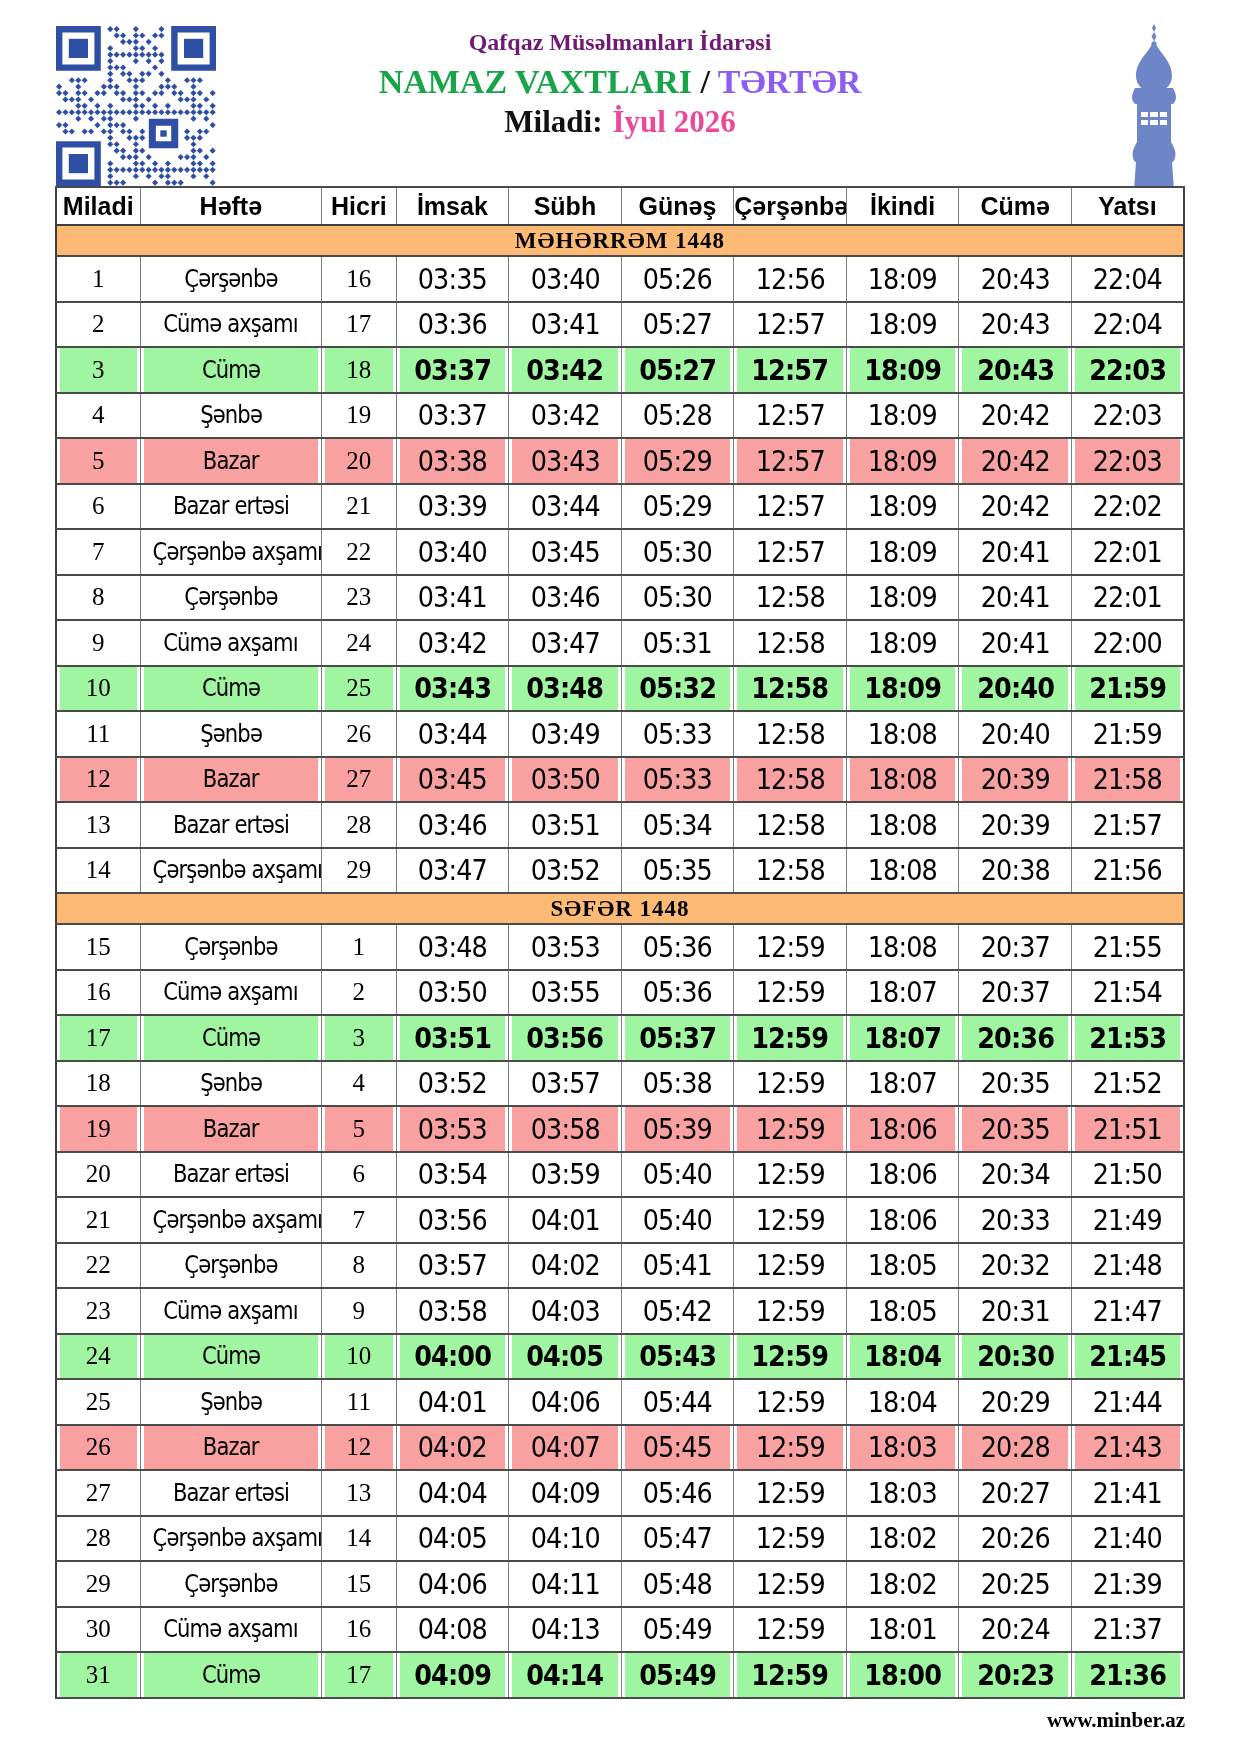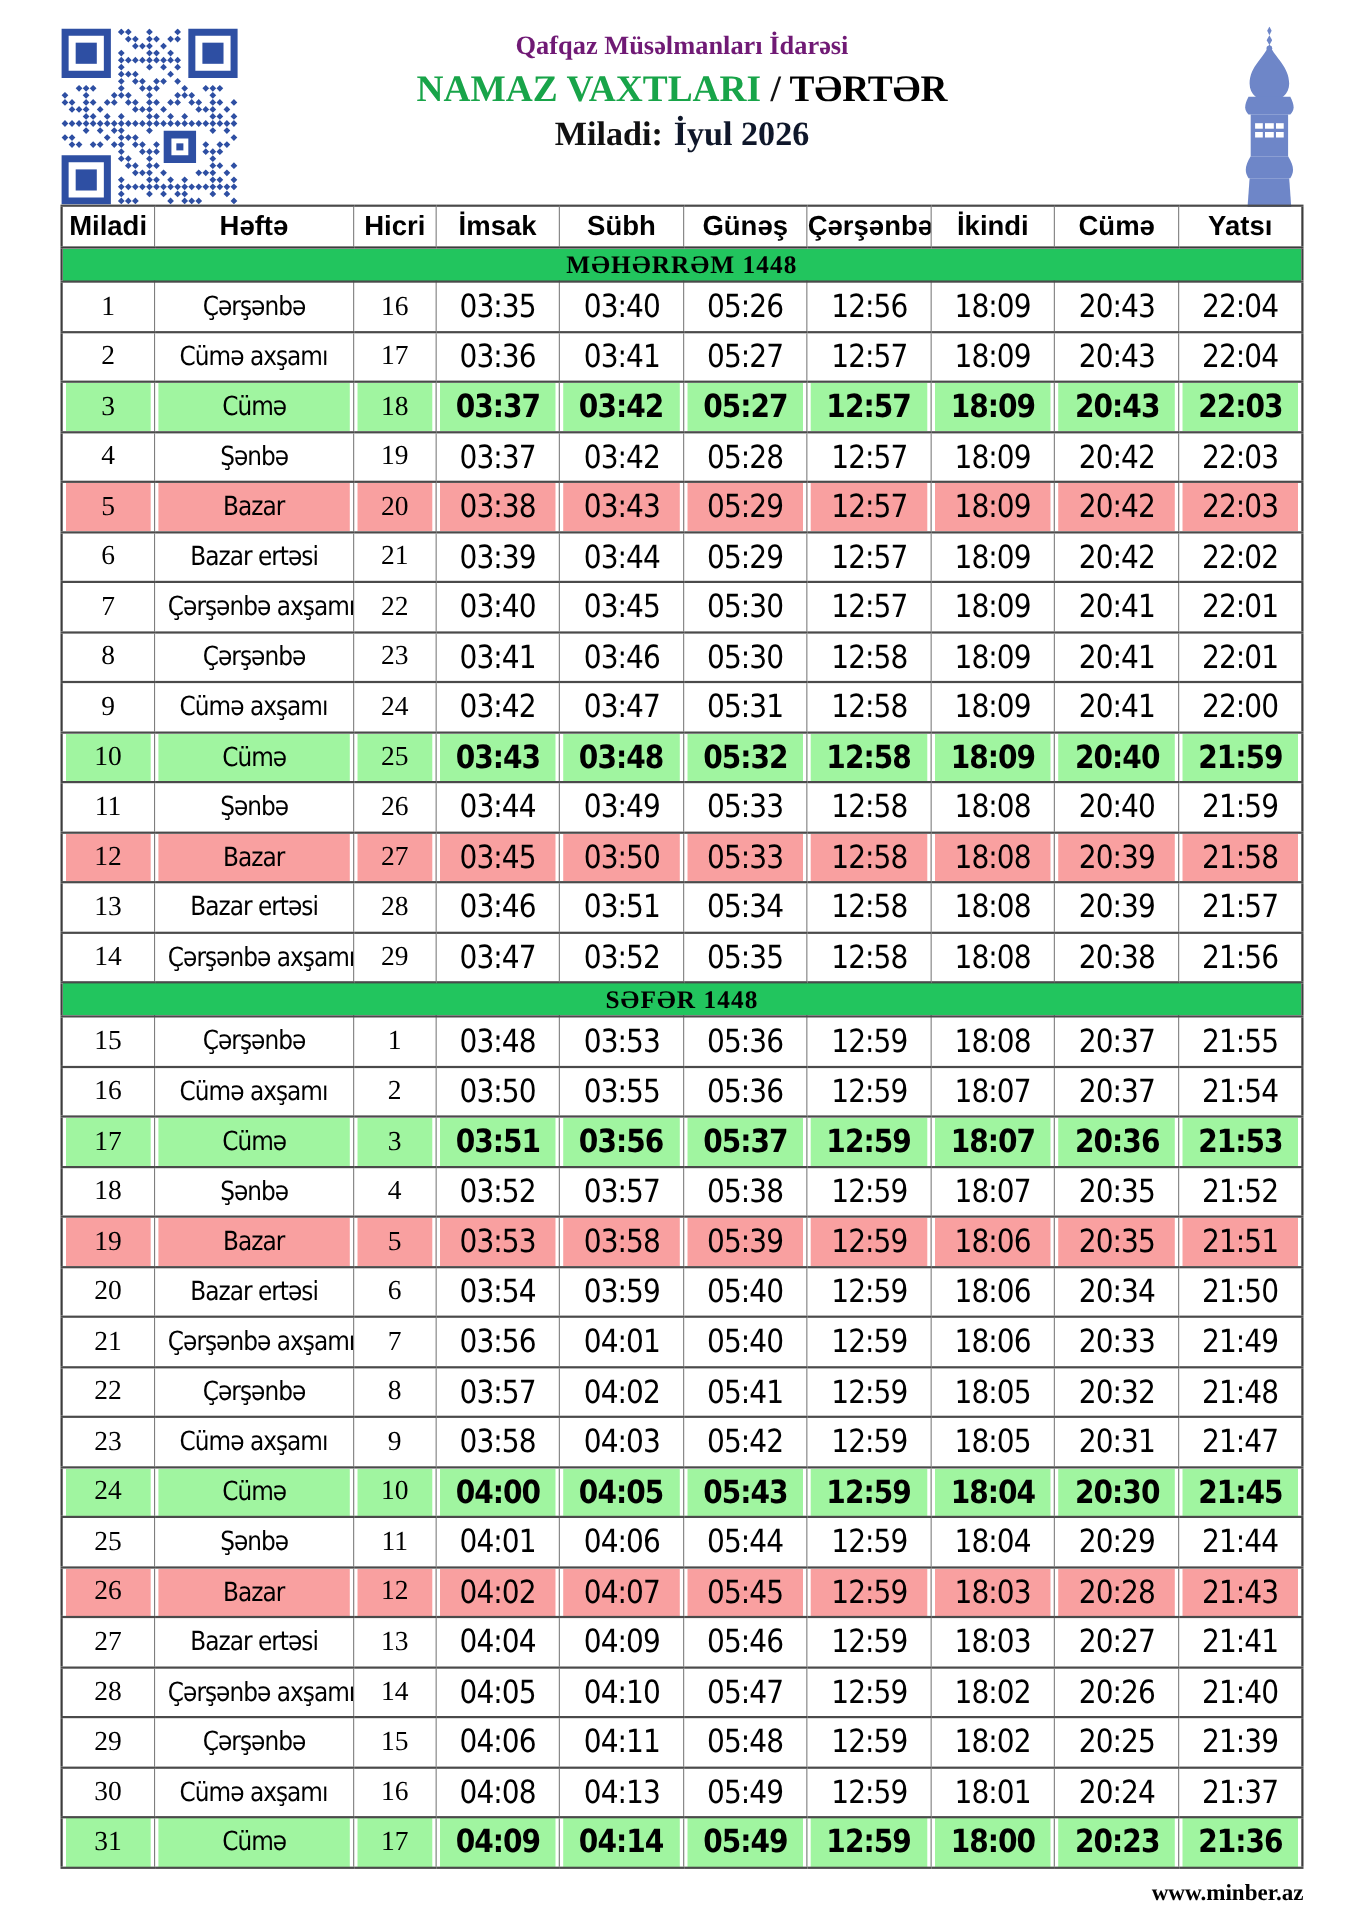--- a/index.html
+++ b/index.html
@@ -9,23 +9,23 @@
   }
   
   .hdr{position:absolute;left:0;top:22px;width:100%;height:160px;}
   .qr{position:absolute;left:55px;top:4px;width:162px;height:160px;}
   .minaret{position:absolute;left:1128px;top:2px;width:52px;height:166px;}
   .titles{position:absolute;left:200px;right:200px;top:0;text-align:center;}
   .t-line{font-weight:bold;line-height:40px;white-space:nowrap;}
   .t1{font-size:24px;color:#701a75;}
   .t2{font-size:34px;color:#18a449;}
   .t2 .sep{color:#111;}
-  .t2 .city{color:#000000;}
+  .t2 .city{color:#8b5cf6;}
   .t3{font-size:31px;color:#111;}
-  .t3 .val{color:#0f172a;}
+  .t3 .val{color:#ec4899;}
   .t4{font-size:31px;color:#111;}
   .t4 .val{color:#18a449;}
   .lbl{margin-right:10px;}
   
   table.ptable{
     position:absolute;left:55px;top:186px;width:1130px;
     border-collapse:collapse;table-layout:fixed;
     border:2px solid #3d3d3d;
   }
   .ptable td,.ptable th{
@@ -34,21 +34,21 @@
     border-top:2px solid #4a4a4a;border-bottom:2px solid #4a4a4a;
     overflow:hidden;white-space:nowrap;
   }
   .ptable tr.colhead{height:38px;}
   .ptable tr.colhead th{
     font-family:Liberation Sans, sans-serif;font-weight:bold;font-size:25px;
     background:#fff;border-bottom:2px solid #3d3d3d;
   }
   .ptable tr.banner{height:31px;}
   .ptable tr.banner td{
-    background:#22c55e;font-weight:bold;font-size:23px;
+    background:#fdba74;font-weight:bold;font-size:23px;
     font-family:"Liberation Serif", serif;letter-spacing:1px;
   }
   .ptable tr.day{height:45.5px;}
   td.c-num{font-family:"Liberation Serif", serif;font-size:25px;}
   td.c-week{font-size:24px;}
   td.c-time{font-size:29px;}
   td.c-week span,td.c-time span{
     display:inline-block;transform:scaleX(0.88);transform-origin:50% 50%;
     font-family:"DejaVu Sans", sans-serif;letter-spacing:-1px;
   }

